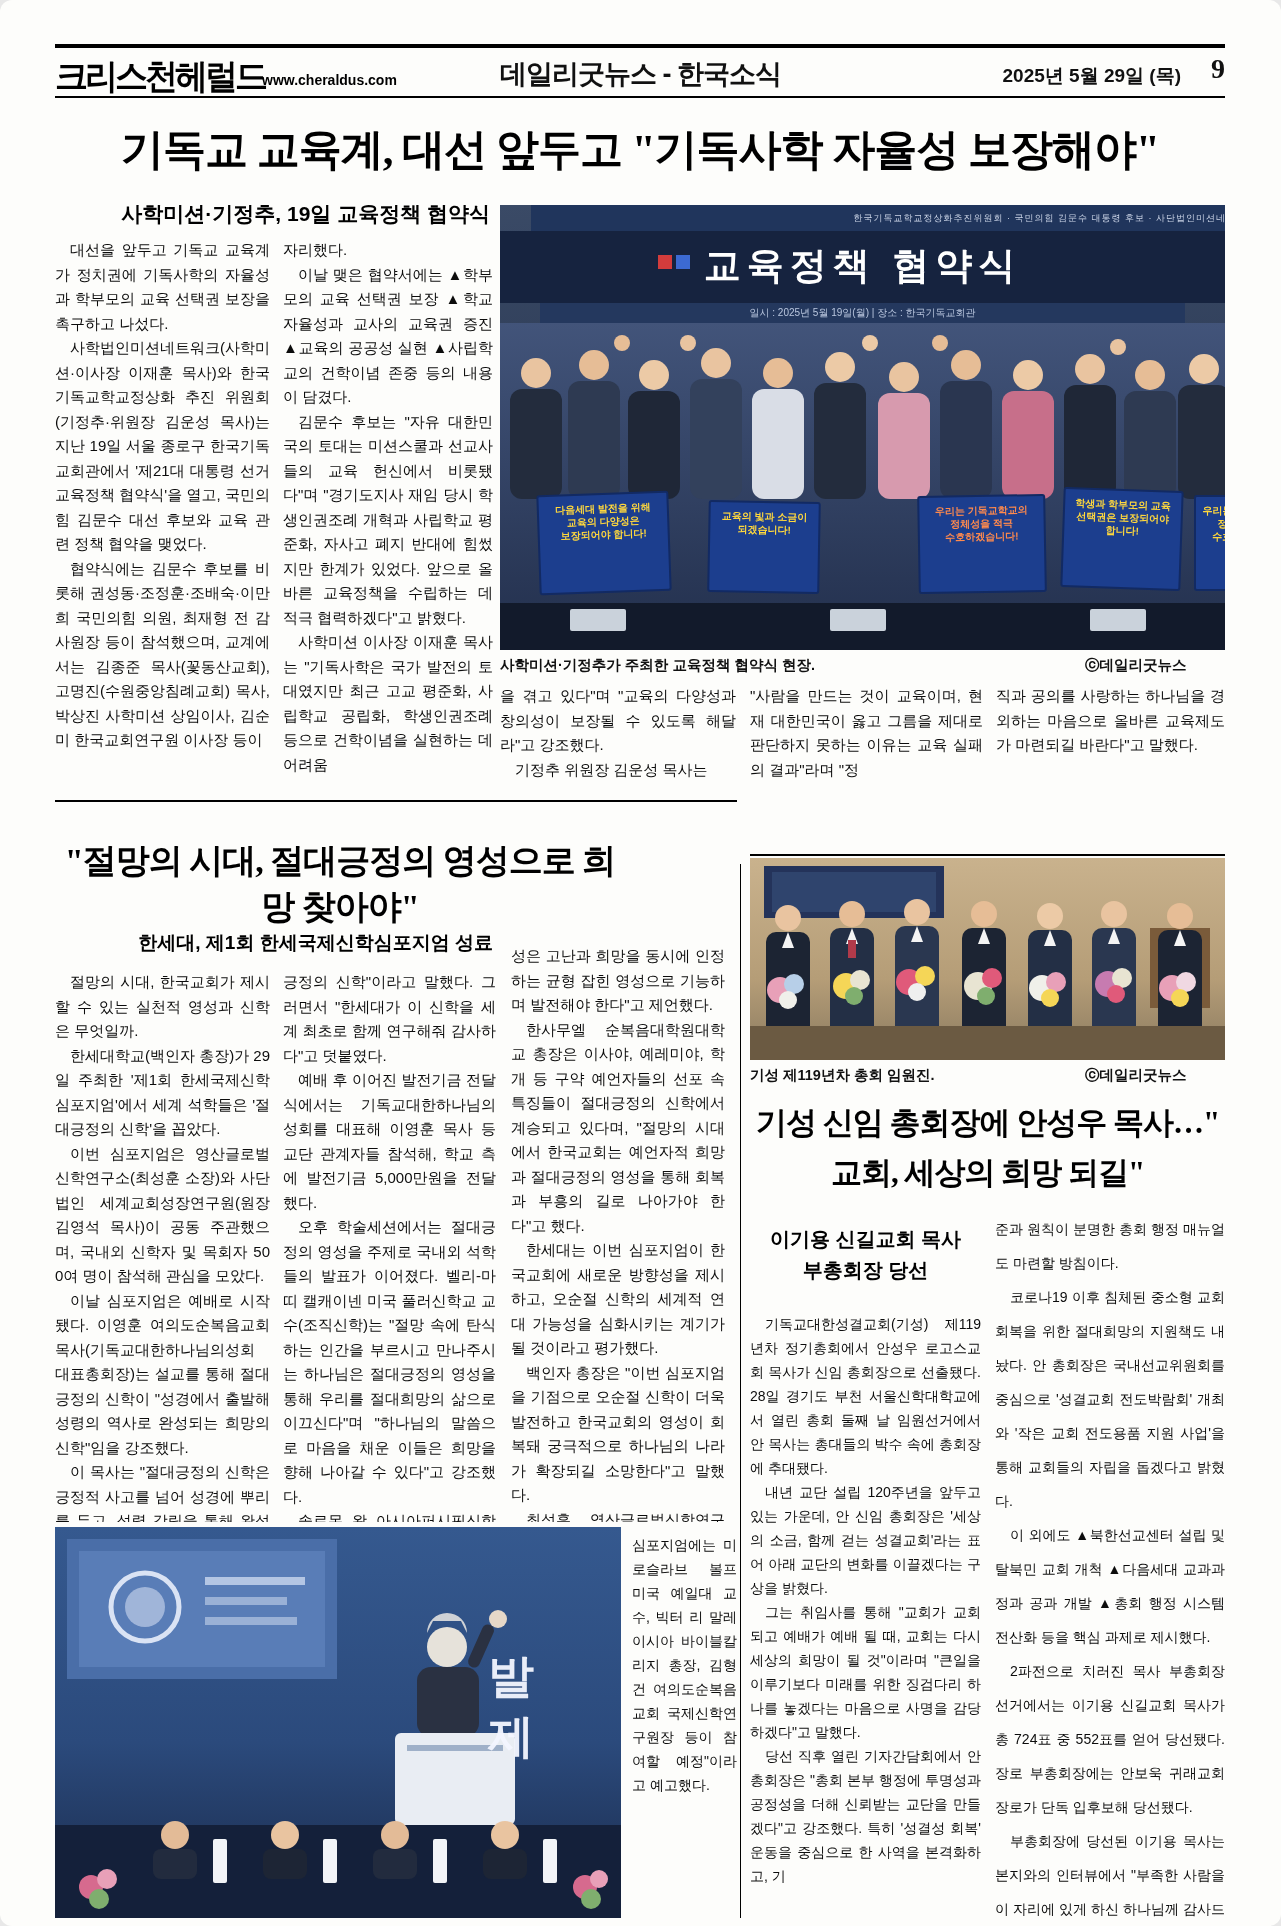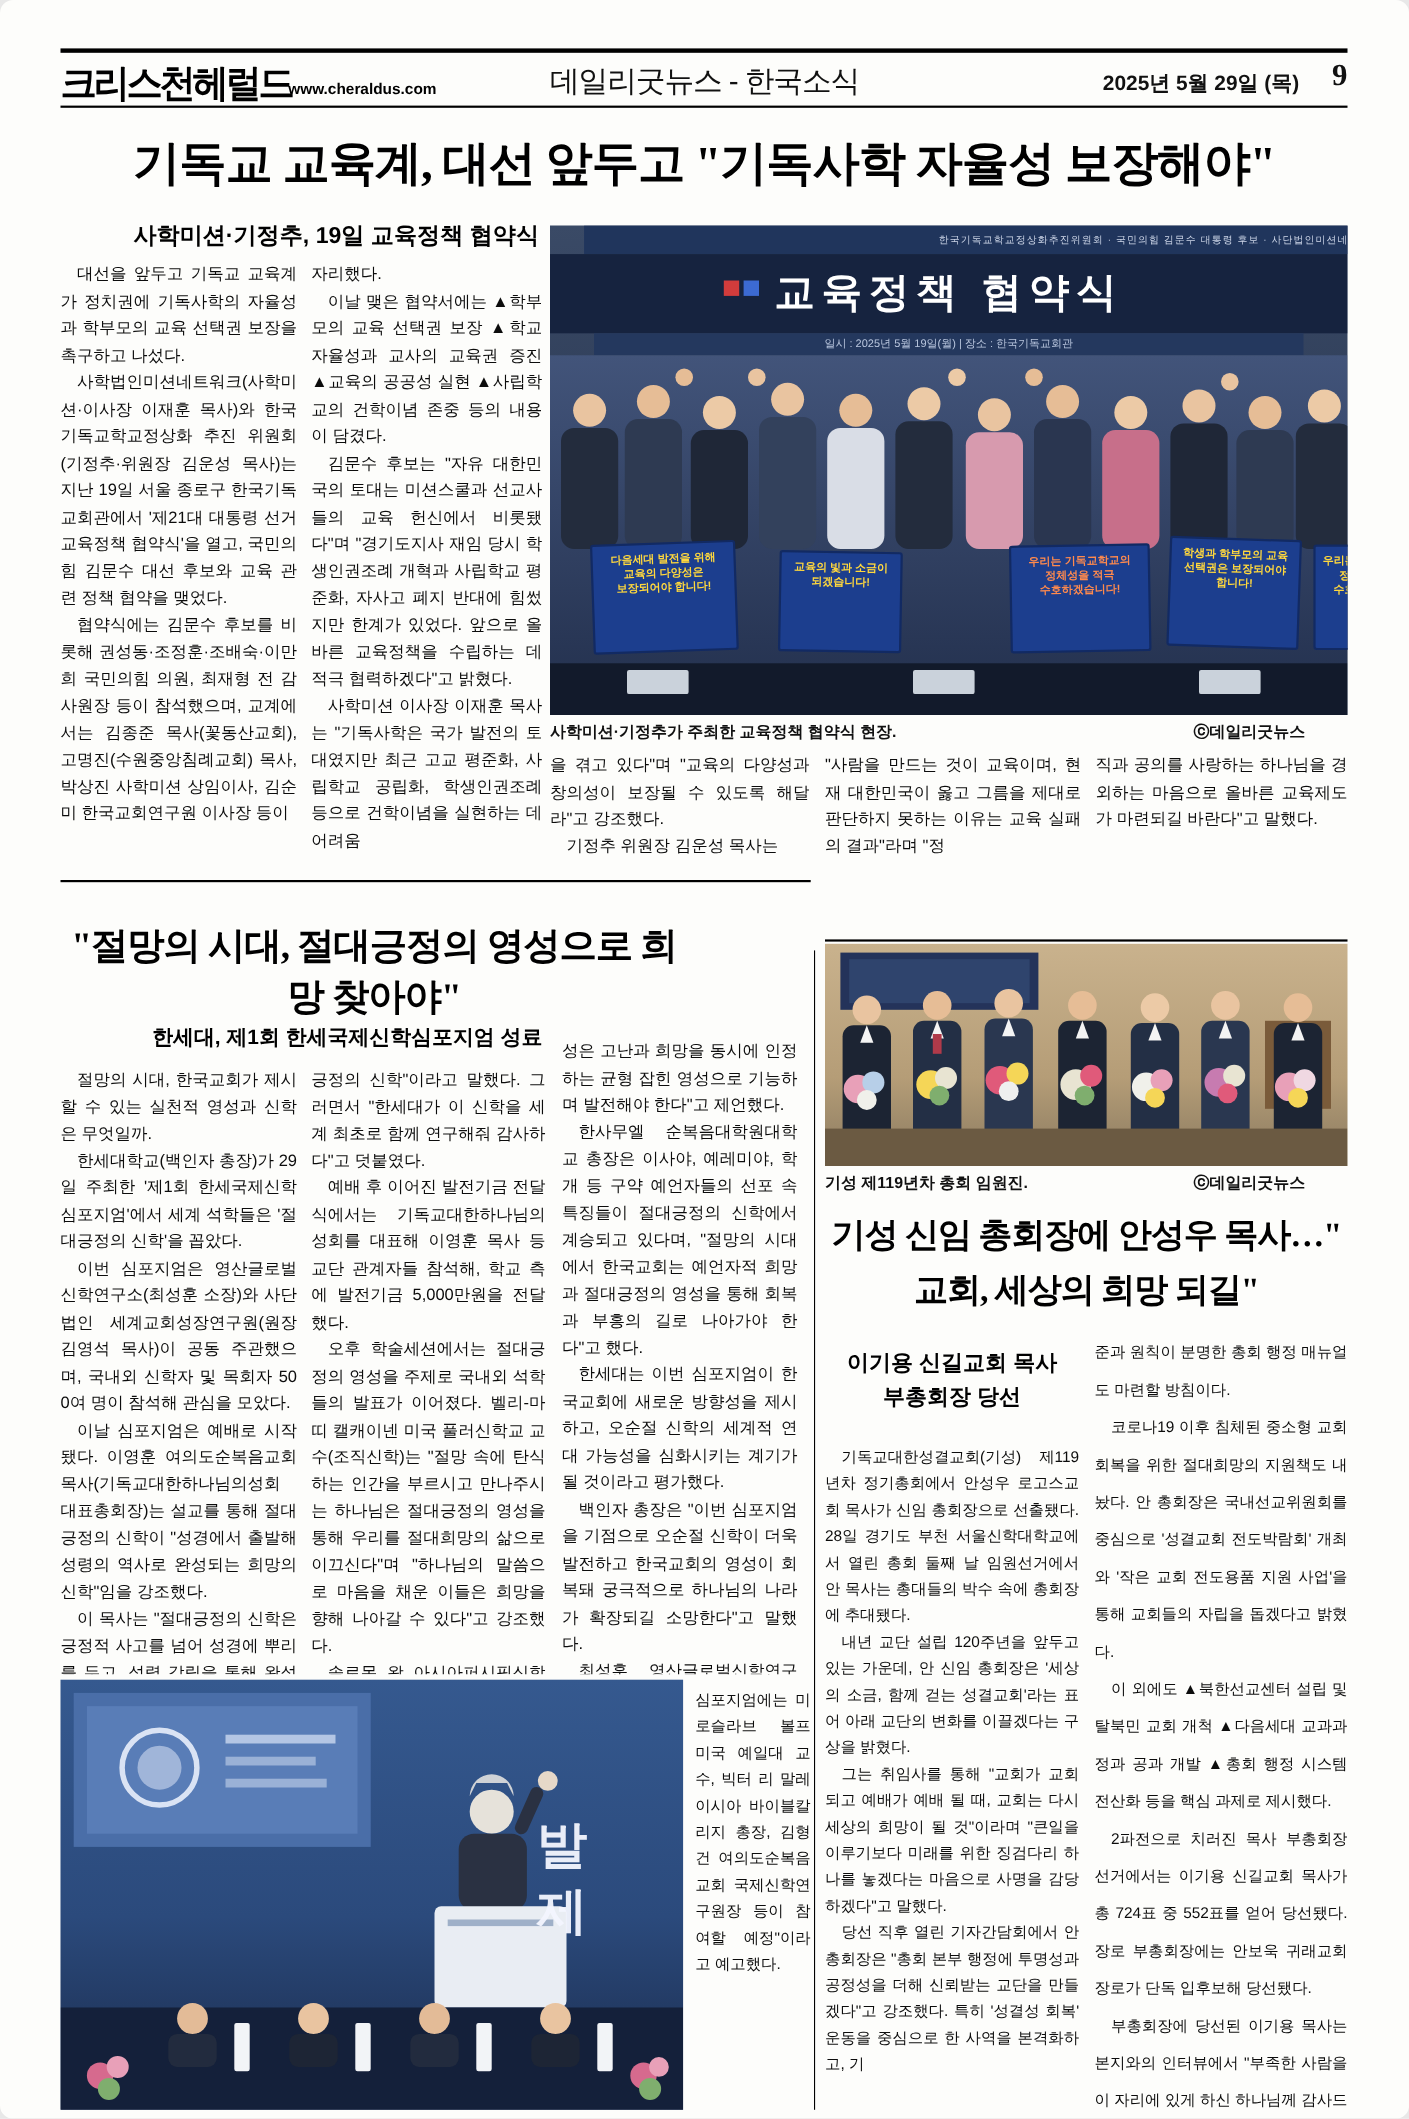--- a/index.html
+++ b/index.html
@@ -3,21 +3,21 @@
 <meta charset="utf-8">
 <style>
   html,body{margin:0;padding:0;background:#e8e8e8;}
   #page{position:relative;width:1281px;height:1926px;background:#fdfdfb;margin:0 auto;
         font-family:"Liberation Sans","DejaVu Sans",sans-serif;color:#111;overflow:hidden;border-radius:12px;}
   .rule{position:absolute;background:#000;}
   
   #masthead{position:absolute;left:55px;top:54px;font-weight:900;font-size:33px;letter-spacing:-3px;
             transform:scaleY(1.05);color:#000;}
   #siteurl{position:absolute;left:262px;top:72px;font-weight:700;font-size:14px;color:#000;}
-  #section-title{position:absolute;left:50%;transform:translateX(-50%);top:56px;font-weight:400;
+  #section-title{position:absolute;left:50%;transform:translateX(-50%);top:56px;font-weight:700;
                  font-size:27px;letter-spacing:-1px;}
   #issue-date{position:absolute;right:100px;top:63px;font-weight:700;font-size:19px;}
   #page-num{position:absolute;right:56px;top:53px;font-size:28px;font-weight:700;
             font-family:"Liberation Serif","DejaVu Serif",serif;}
   
   .headline{position:absolute;font-family:"Liberation Serif","DejaVu Serif",serif;font-weight:700;
             color:#000;text-align:center;letter-spacing:-1px;}
   .subhead{position:absolute;font-weight:800;text-align:right;color:#000;}
   .col{position:absolute;font-size:15px;line-height:24.5px;text-align:justify;
        word-break:break-all;overflow:hidden;color:#0c0c0c;}

